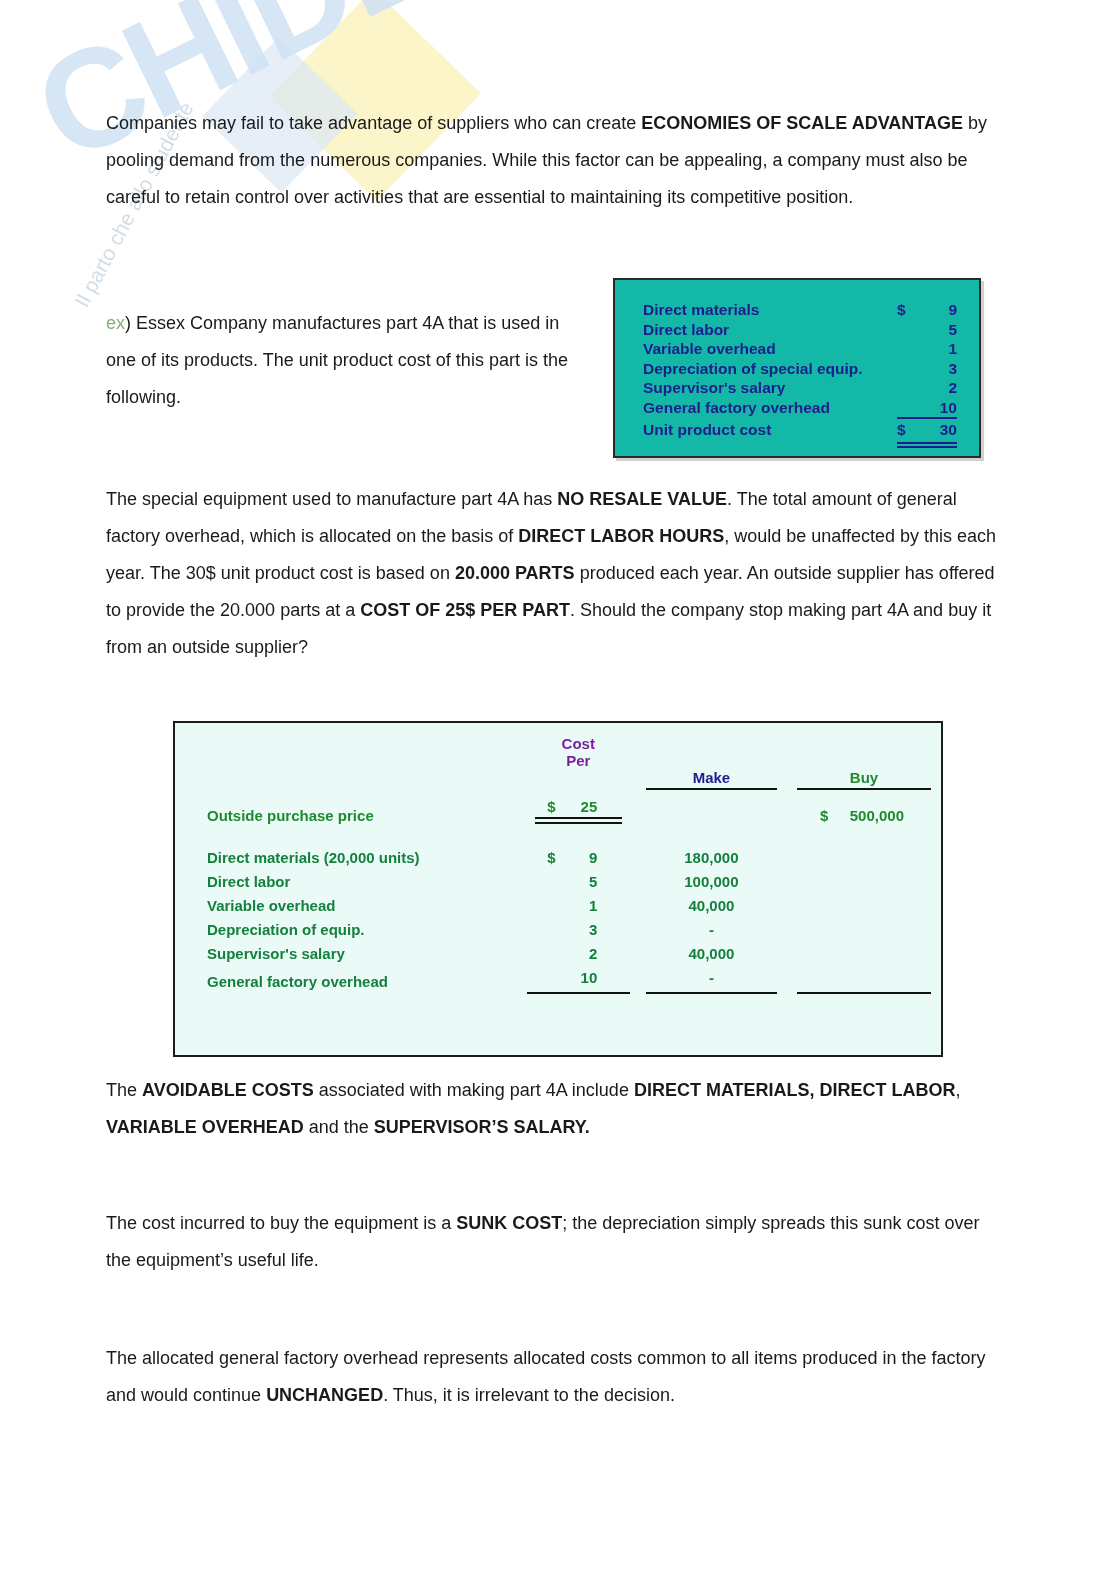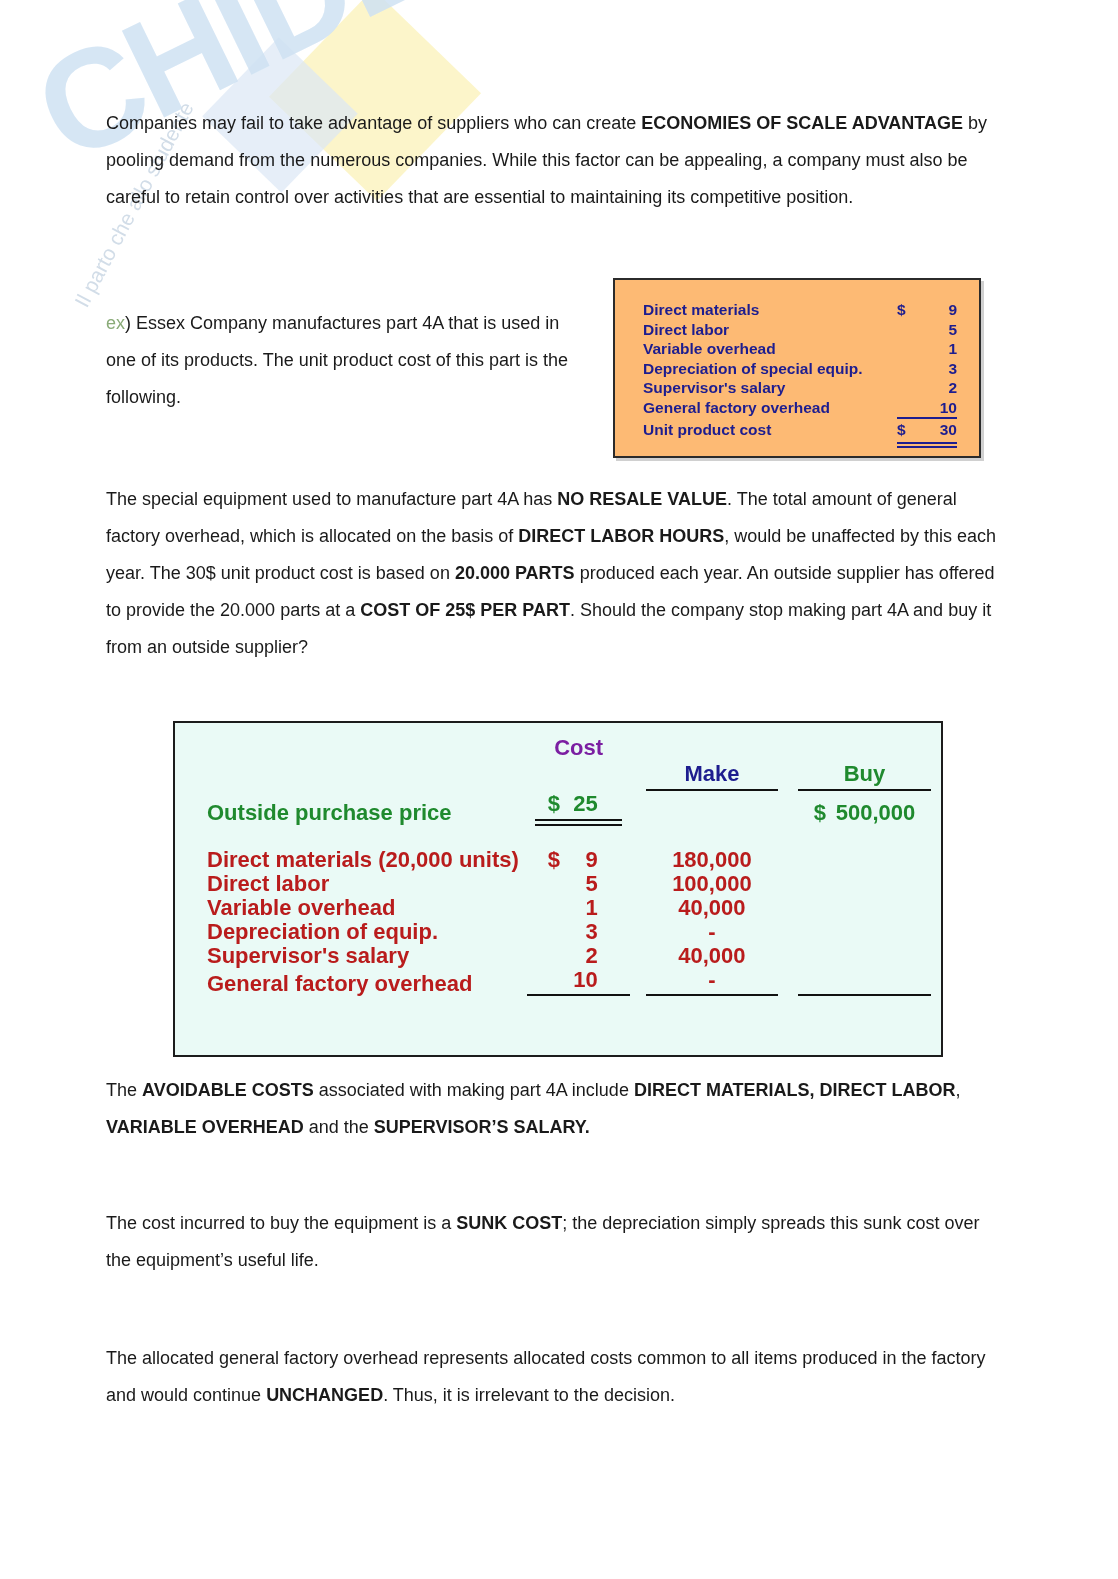--- a/index.html
+++ b/index.html
@@ -96,21 +96,21 @@
     color: #8aab78;
   }
 
   
   .unit-cost-box {
     position: absolute;
     left: 613px;
     top: 278px;
     width: 368px;
     height: 180px;
-    background: #fdba74;
+    background: #14b8a6;
     border: 2px solid #2b2b2b;
     box-shadow: 3px 3px 0 rgba(120,120,120,0.35);
     z-index: 3;
     box-sizing: border-box;
   }
   .unit-cost-inner {
     padding: 20px 22px 0 28px;
   }
   .uc-row {
     display: flex;
@@ -147,35 +147,35 @@
     height: 336px;
     background: #eafaf6;
     border: 2px solid #1c1c1c;
     box-sizing: border-box;
     z-index: 3;
   }
   .mb {
     width: 100%;
     border-collapse: collapse;
     font-family: "Liberation Sans", sans-serif;
-    font-size: 22px;
+    font-size: 15px;
     font-weight: bold;
     color: #1d1d8f;
   }
   .mb td { padding: 0; vertical-align: bottom; }
   .col-label { width: 334px; padding-left: 32px !important; }
   .col-unit  { width: 120px; text-align: center; }
   .col-make  { width: 160px; text-align: center; }
   .col-buy   { width: 160px; text-align: center; }
 
   .hdr-purple { color: #7b1fa2; font-weight: bold; }
   .hdr-blue   { color: #1d1d8f; font-weight: bold; }
   .hdr-green  { color: #1f8a2e; font-weight: bold; }
   .txt-green  { color: #1f8a2e; font-weight: bold; }
-  .txt-blue   { color: #b91c1c; font-weight: bold; }
+  .txt-blue   { color: #15803d; font-weight: bold; }
 
   .hline { display:block; height:0; border-top: 2px solid #111; margin: 2px 6px 0 6px; }
   .hline-wide { display:block; height:0; border-top: 2px solid #111; margin: 2px 10px 0 10px; }
   .dbl  { display:block; height:3px; border-top:2px solid #111; border-bottom:2px solid #111; margin: 2px 14px 0 14px; }
 
   .amt {
     display: inline-block;
     min-width: 88px;
     text-align: left;
   }
@@ -250,20 +250,26 @@
 
     <p class="para" id="p3" style="left:106px; top:481px; width:900px;"><span>The special equipment used to manufacture part 4A has </span><b>NO RESALE VALUE</b><span>. The total amount of general factory overhead, which is allocated on the basis of </span><b>DIRECT LABOR HOURS</b><span>, would be unaffected by this each year. The 30$ unit product cost is based on </span><b>20.000 PARTS</b><span> produced each year. An outside supplier has offered to provide the 20.000 parts at a </span><b>COST OF 25$ PER PART</b><span>. Should the company stop making part 4A and buy it from an outside supplier?</span></p>
 
     <div class="makebuy-box">
       <table class="mb">
         <tbody id="mb-body">
 
           <tr>
             <td class="col-label"></td>
             <td class="col-unit hdr-purple" style="padding-top:12px;">Cost</td>
+            <td class="col-make"></td>
+            <td class="col-buy"></td>
+          </tr>
+          <tr>
+            <td class="col-label"></td>
+            <td class="col-unit hdr-purple">Per</td>
             <td class="col-make"></td>
             <td class="col-buy"></td>
           </tr>
           <tr>
             <td class="col-label"></td>
             <td class="col-unit"></td>
             <td class="col-make hdr-blue">
               <span>Make</span>
               <span class="hline-wide"></span>
             </td>

